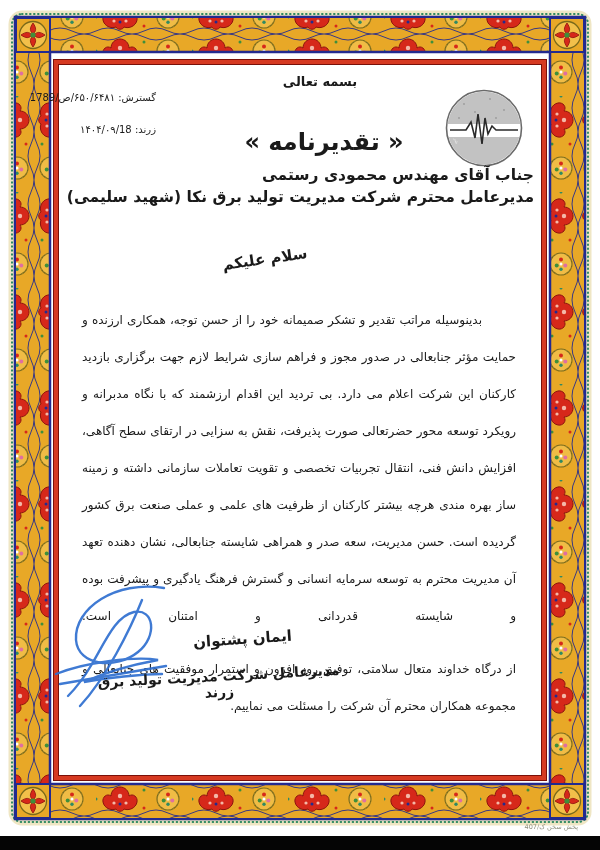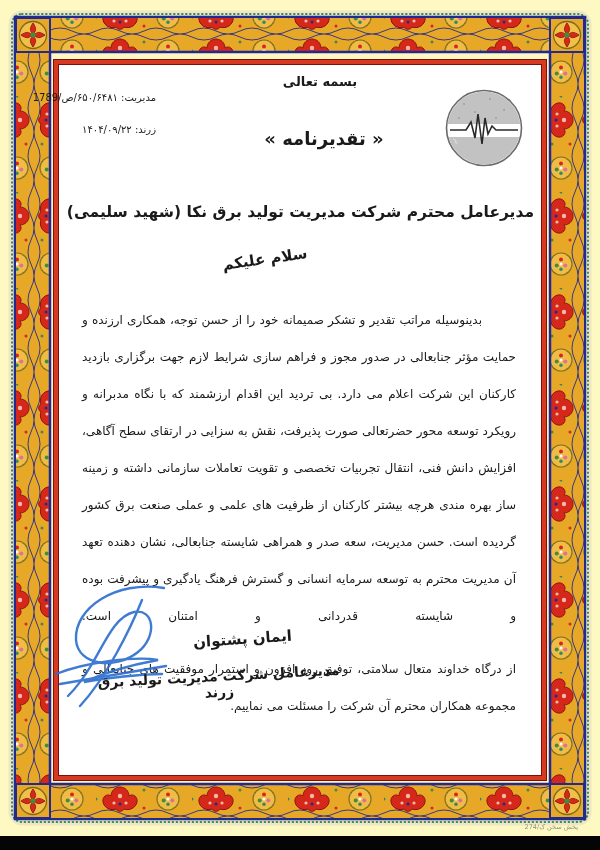--- a/index.html
+++ b/index.html
@@ -1,34 +1,34 @@
 <!DOCTYPE html>
 <html lang="fa"><head>
 <meta charset="utf-8">
 <style>
   html,body{margin:0;padding:0;background:#e9e9e9;}
   .stage{
     position:relative; width:600px; height:850px; overflow:hidden;
-    background:#fef9c3; font-family:"DejaVu Sans", sans-serif; color:#1a1a1a;
+    background:#ffffff; font-family:"DejaVu Sans", sans-serif; color:#1a1a1a;
   }
   .frame-svg{position:absolute; left:0; top:0; z-index:1;}
   .content{position:absolute; inset:0; z-index:2; direction:rtl;}
   .besmele{position:absolute; left:70px; right:30px; top:74px; text-align:center;
     font-size:13px; font-weight:bold;}
   .meta{position:absolute; left:56px; top:92px; width:100px; text-align:right;
     font-size:10px; white-space:nowrap;}
   .meta .row{display:block;}
   .meta .row.date{margin-top:21px;}
   .ltr-num{direction:ltr; unicode-bidi:bidi-override;}
   .title{position:absolute; left:78px; right:30px; top:128px; text-align:center;
-    font-size:18px; font-weight:bold; letter-spacing:1px;}
+    font-size:24px; font-weight:bold; letter-spacing:1px;}
   .logo{position:absolute; left:444px; top:88px; width:80px; height:80px;}
   .recipient{position:absolute; right:66px; top:166px; text-align:right;
     font-size:15.5px; font-weight:bold;}
-  .recipient .line2{margin-top:37px;}
+  .recipient .line2{margin-top:4px;}
   .salutation{position:absolute; right:292px; top:244px; font-size:15px; font-weight:bold;
     transform:rotate(-8deg); transform-origin:right bottom;}
   .body{position:absolute; left:66px; right:68px; top:286px;
     font-size:12px; line-height:37px; text-align:justify;}
   .body p{margin:16px;}
   .body p.p1{text-indent:34px; text-align-last:justify;}
   .sig-svg{position:absolute; left:46px; top:578px; width:175px; height:135px;}
   .signer-name{position:absolute; left:175px; top:630px; width:135px; text-align:center;
     font-size:15px; font-weight:bold; transform:rotate(-4deg);}
   .signer-role{position:absolute; left:88px; top:668px; width:262px; text-align:center;
@@ -112,26 +112,26 @@
     <rect x="56" y="62" width="488" height="716" fill="#ffffff" stroke="#7a1008" stroke-width="6"></rect>
     <rect x="56" y="62" width="488" height="716" fill="none" stroke="#d63a22" stroke-width="4"></rect>
   </svg>
 
   <div class="content">
 
     <div class="besmele">بسمه تعالی</div>
 
     <div class="meta">
       <span class="row">
-        <span>مدیریت:</span>
+        <span>گسترش:</span>
         <span class="ltr-num">1789/ص/۶۵۰/۶۴۸۱</span>
       </span>
       <span class="row date">
         <span>زرند:</span>
-        <span class="ltr-num">۱۴۰۴/۰۹/۲۲</span>
+        <span class="ltr-num">۱۴۰۴/۰۹/18</span>
       </span>
     </div>
 
     <div class="title">« تقدیرنامه »</div>
 
     <svg class="logo" viewBox="0 0 80 80" aria-hidden="true">
       <defs>
           <clipPath id="logoClip">
             <circle cx="40" cy="40" r="36.5"></circle>
           </clipPath>
@@ -148,20 +148,21 @@
           <circle cx="15" cy="30" r="0.9" fill="#9a9a9a"></circle>
         <polyline points="6,42 22,42 27,34 31,50 34,26 38,56 41,30 44,46 48,38 52,42 74,42" fill="none" stroke="#2a2a2a" stroke-width="1.6"></polyline>
       </g>
       <path id="ringPath" d="M10,50 A31,31 0 0 0 70,50" fill="none" stroke="none"></path>
       <text font-size="4.2" fill="#efefef">
         <textPath href="#ringPath" startOffset="8%">شرکت مدیریت تولید برق زرند</textPath>
       </text>
     </svg>
 
     <div class="recipient">
+      <div class="line1">جناب آقای مهندس محمودی رستمی</div>
       <div class="line2">مدیرعامل محترم شرکت مدیریت تولید برق نکا (شهید سلیمی)</div>
     </div>
     <div class="salutation">سلام علیکم</div>
 
     <div class="body">
       <p class="p1">بدینوسیله مراتب تقدیر و تشکر صمیمانه خود را از حسن توجه، همکاری ارزنده و حمایت مؤثر جنابعالی در صدور مجوز و فراهم سازی شرایط لازم جهت برگزاری بازدید کارکنان این شرکت اعلام می دارد. بی تردید این اقدام ارزشمند که با نگاه مدبرانه و رویکرد توسعه محور حضرتعالی صورت پذیرفت، نقش به سزایی در ارتقای سطح آگاهی، افزایش دانش فنی، انتقال تجربیات تخصصی و تقویت تعاملات سازمانی داشته و زمینه ساز بهره مندی هرچه بیشتر کارکنان از ظرفیت های علمی و عملی صنعت برق کشور گردیده است. حسن مدیریت، سعه صدر و همراهی شایسته جنابعالی، نشان دهنده تعهد آن مدیریت محترم به توسعه سرمایه انسانی و گسترش فرهنگ یادگیری و پیشرفت بوده و شایسته قدردانی و امتنان است.</p>
       <p class="p2">از درگاه خداوند متعال سلامتی، توفیق روز افزون و استمرار موفقیت های جنابعالی و مجموعه همکاران محترم آن شرکت را مسئلت می نماییم.</p>
     </div>
 
     <svg class="sig-svg" viewBox="0 0 175 135" aria-hidden="true">
@@ -170,15 +171,15 @@
         <path d="M10,96 C40,84 90,78 112,82 C90,86 60,94 38,104 C60,100 96,96 116,96"></path>
         <path d="M96,22 C84,52 60,100 34,128"></path>
         <path d="M14,106 L120,88"></path>
       </g>
     </svg>
 
     <div class="signer-name">ایمان پشتوان</div>
     <div class="signer-role">مدیرعامل شرکت مدیریت تولید برق زرند</div>
   </div>
 
-  <div class="print-mark">پخش سخن ک/274</div>
+  <div class="print-mark">پخش سخن ک/407</div>
   <div class="black-bar"></div>
 </div>
 
 </body></html>

